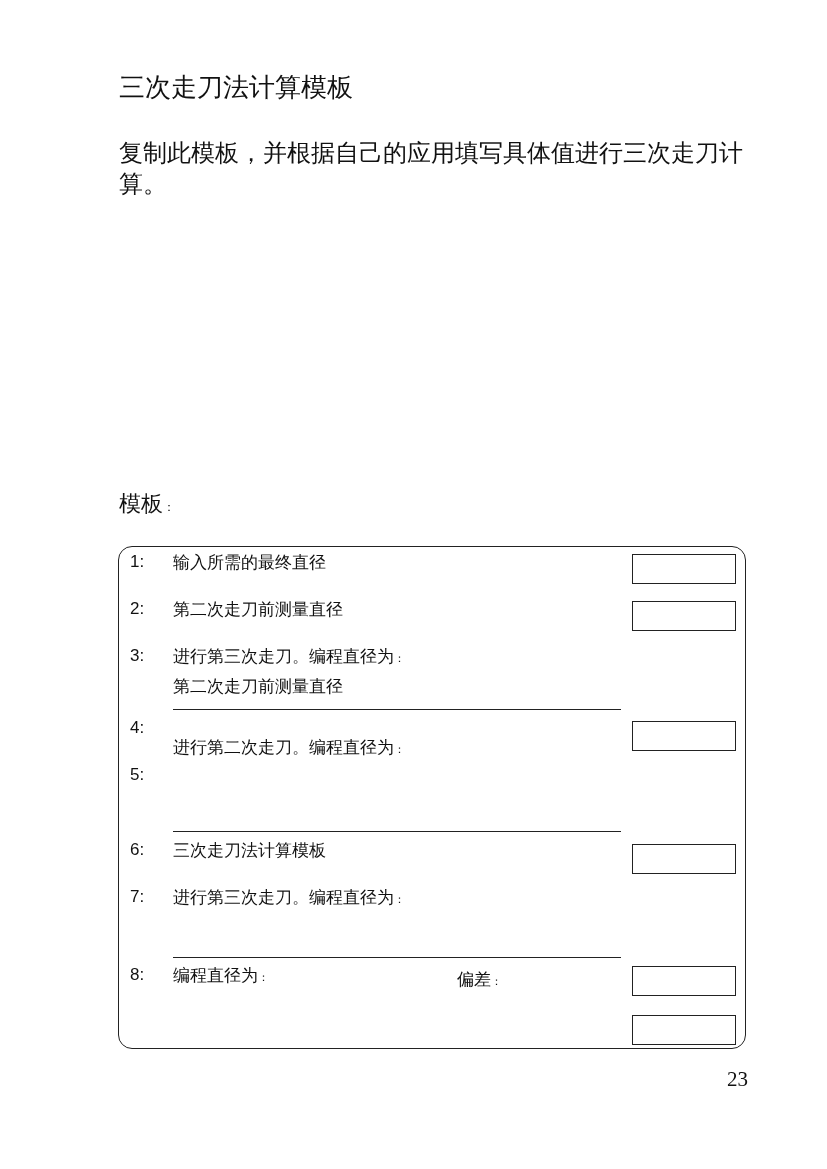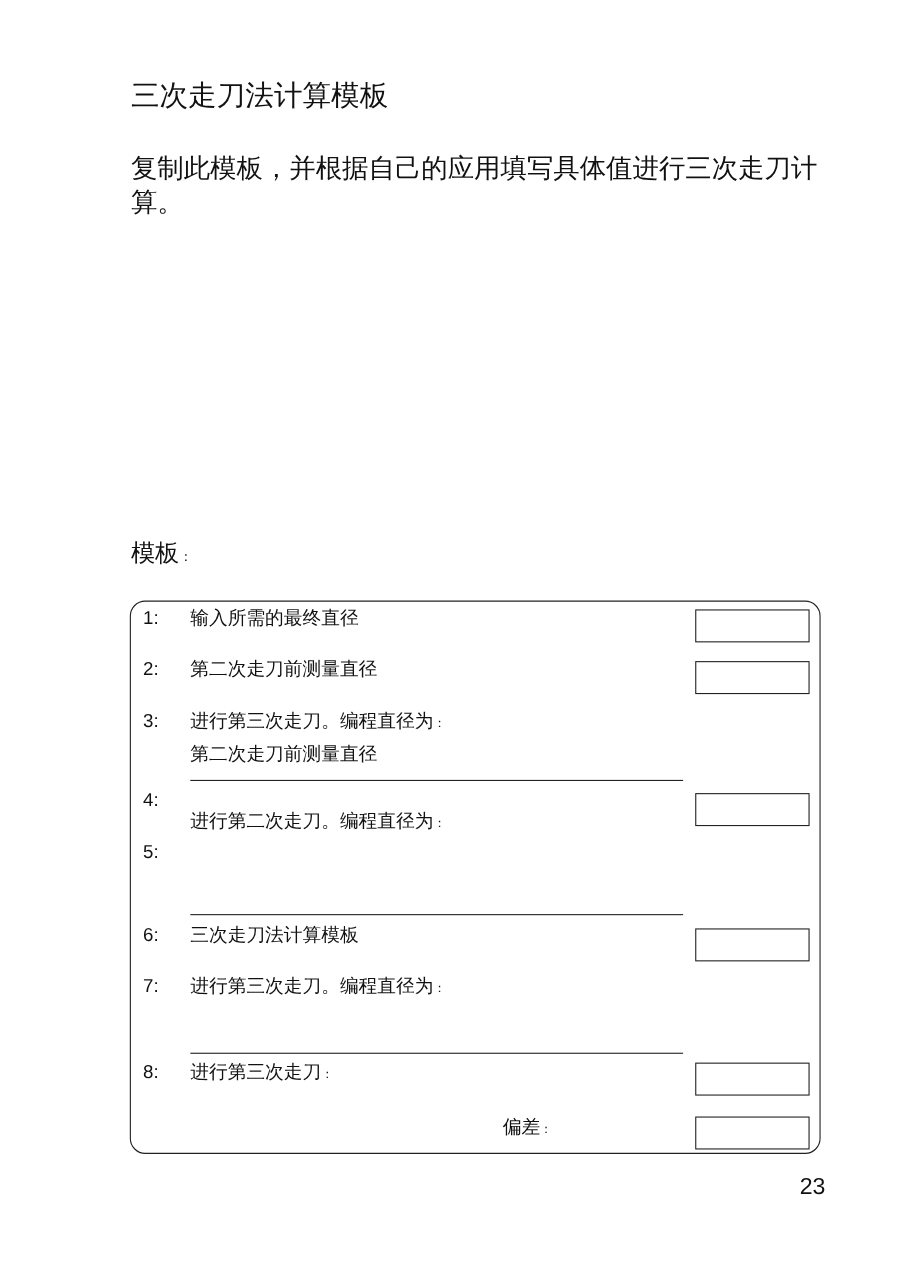--- a/index.html
+++ b/index.html
@@ -9,23 +9,23 @@
   .intro { position:absolute; left:119px; top:138px; width:640px; font-size:24px; line-height:31px; }
   .tpl-label { position:absolute; left:119px; top:492px; font-size:22px; line-height:24px; }
   .tpl-label .colon { font-size:12px; }
   .box { position:absolute; left:118px; top:546px; width:628px; height:503px;
          border:1.5px solid #222; border-radius:14px; box-sizing:border-box; }
   .num { position:absolute; left:130px; font-size:17px; line-height:22px; font-family:"Liberation Sans", sans-serif; }
   .txt { position:absolute; left:173px; font-size:17px; line-height:22px; }
   .txt .colon { font-size:11px; }
   .field { position:absolute; left:632px; width:104px; height:30px; border:1.5px solid #222; box-sizing:border-box; background:#fff; }
   .line { position:absolute; left:173px; width:448px; height:0; border-top:1.5px solid #222; }
-  .dev { position:absolute; left:457px; top:1014px; font-size:17px; line-height:22px; }
+  .dev { position:absolute; left:457px; top:968px; font-size:17px; line-height:22px; }
   .dev .colon { font-size:11px; }
-  .page-num { position:absolute; left:727px; top:1066px; font-size:21px; line-height:26px; font-family:Liberation Sans, sans-serif; }
+  .page-num { position:absolute; left:727px; top:1066px; font-size:21px; line-height:26px; font-family:Liberation Serif, serif; }
 </style>
 </head>
 <body>
 
 <div class="title">三次走刀法计算模板</div>
 <div class="intro">复制此模板，并根据自己的应用填写具体值进行三次走刀计算。</div>
 
 <div class="tpl-label"><span>模板</span><span class="colon">：</span></div>
 
 <div class="box"></div>
@@ -52,19 +52,19 @@
 
 <div class="num" style="top:839px">6:</div>
 <div class="txt" style="top:839px"><span>三次走刀法计算模板</span></div>
 <div class="field" style="top:844px"></div>
 
 <div class="num" style="top:886px">7:</div>
 <div class="txt" style="top:886px"><span>进行第三次走刀。编程直径为</span><span class="colon">：</span></div>
 <div class="line" style="top:957px"></div>
 
 <div class="num" style="top:964px">8:</div>
-<div class="txt" style="top:964px"><span>进行第三次走刀</span><span class="colon">：</span></div>
+<div class="txt" style="top:964px"><span>编程直径为</span><span class="colon">：</span></div>
 <div class="field" style="top:966px"></div>
 
 <div class="dev"><span>偏差</span><span class="colon">：</span></div>
 <div class="field" style="top:1015px"></div>
 
 <div class="page-num">23</div>
 
 </body></html>

